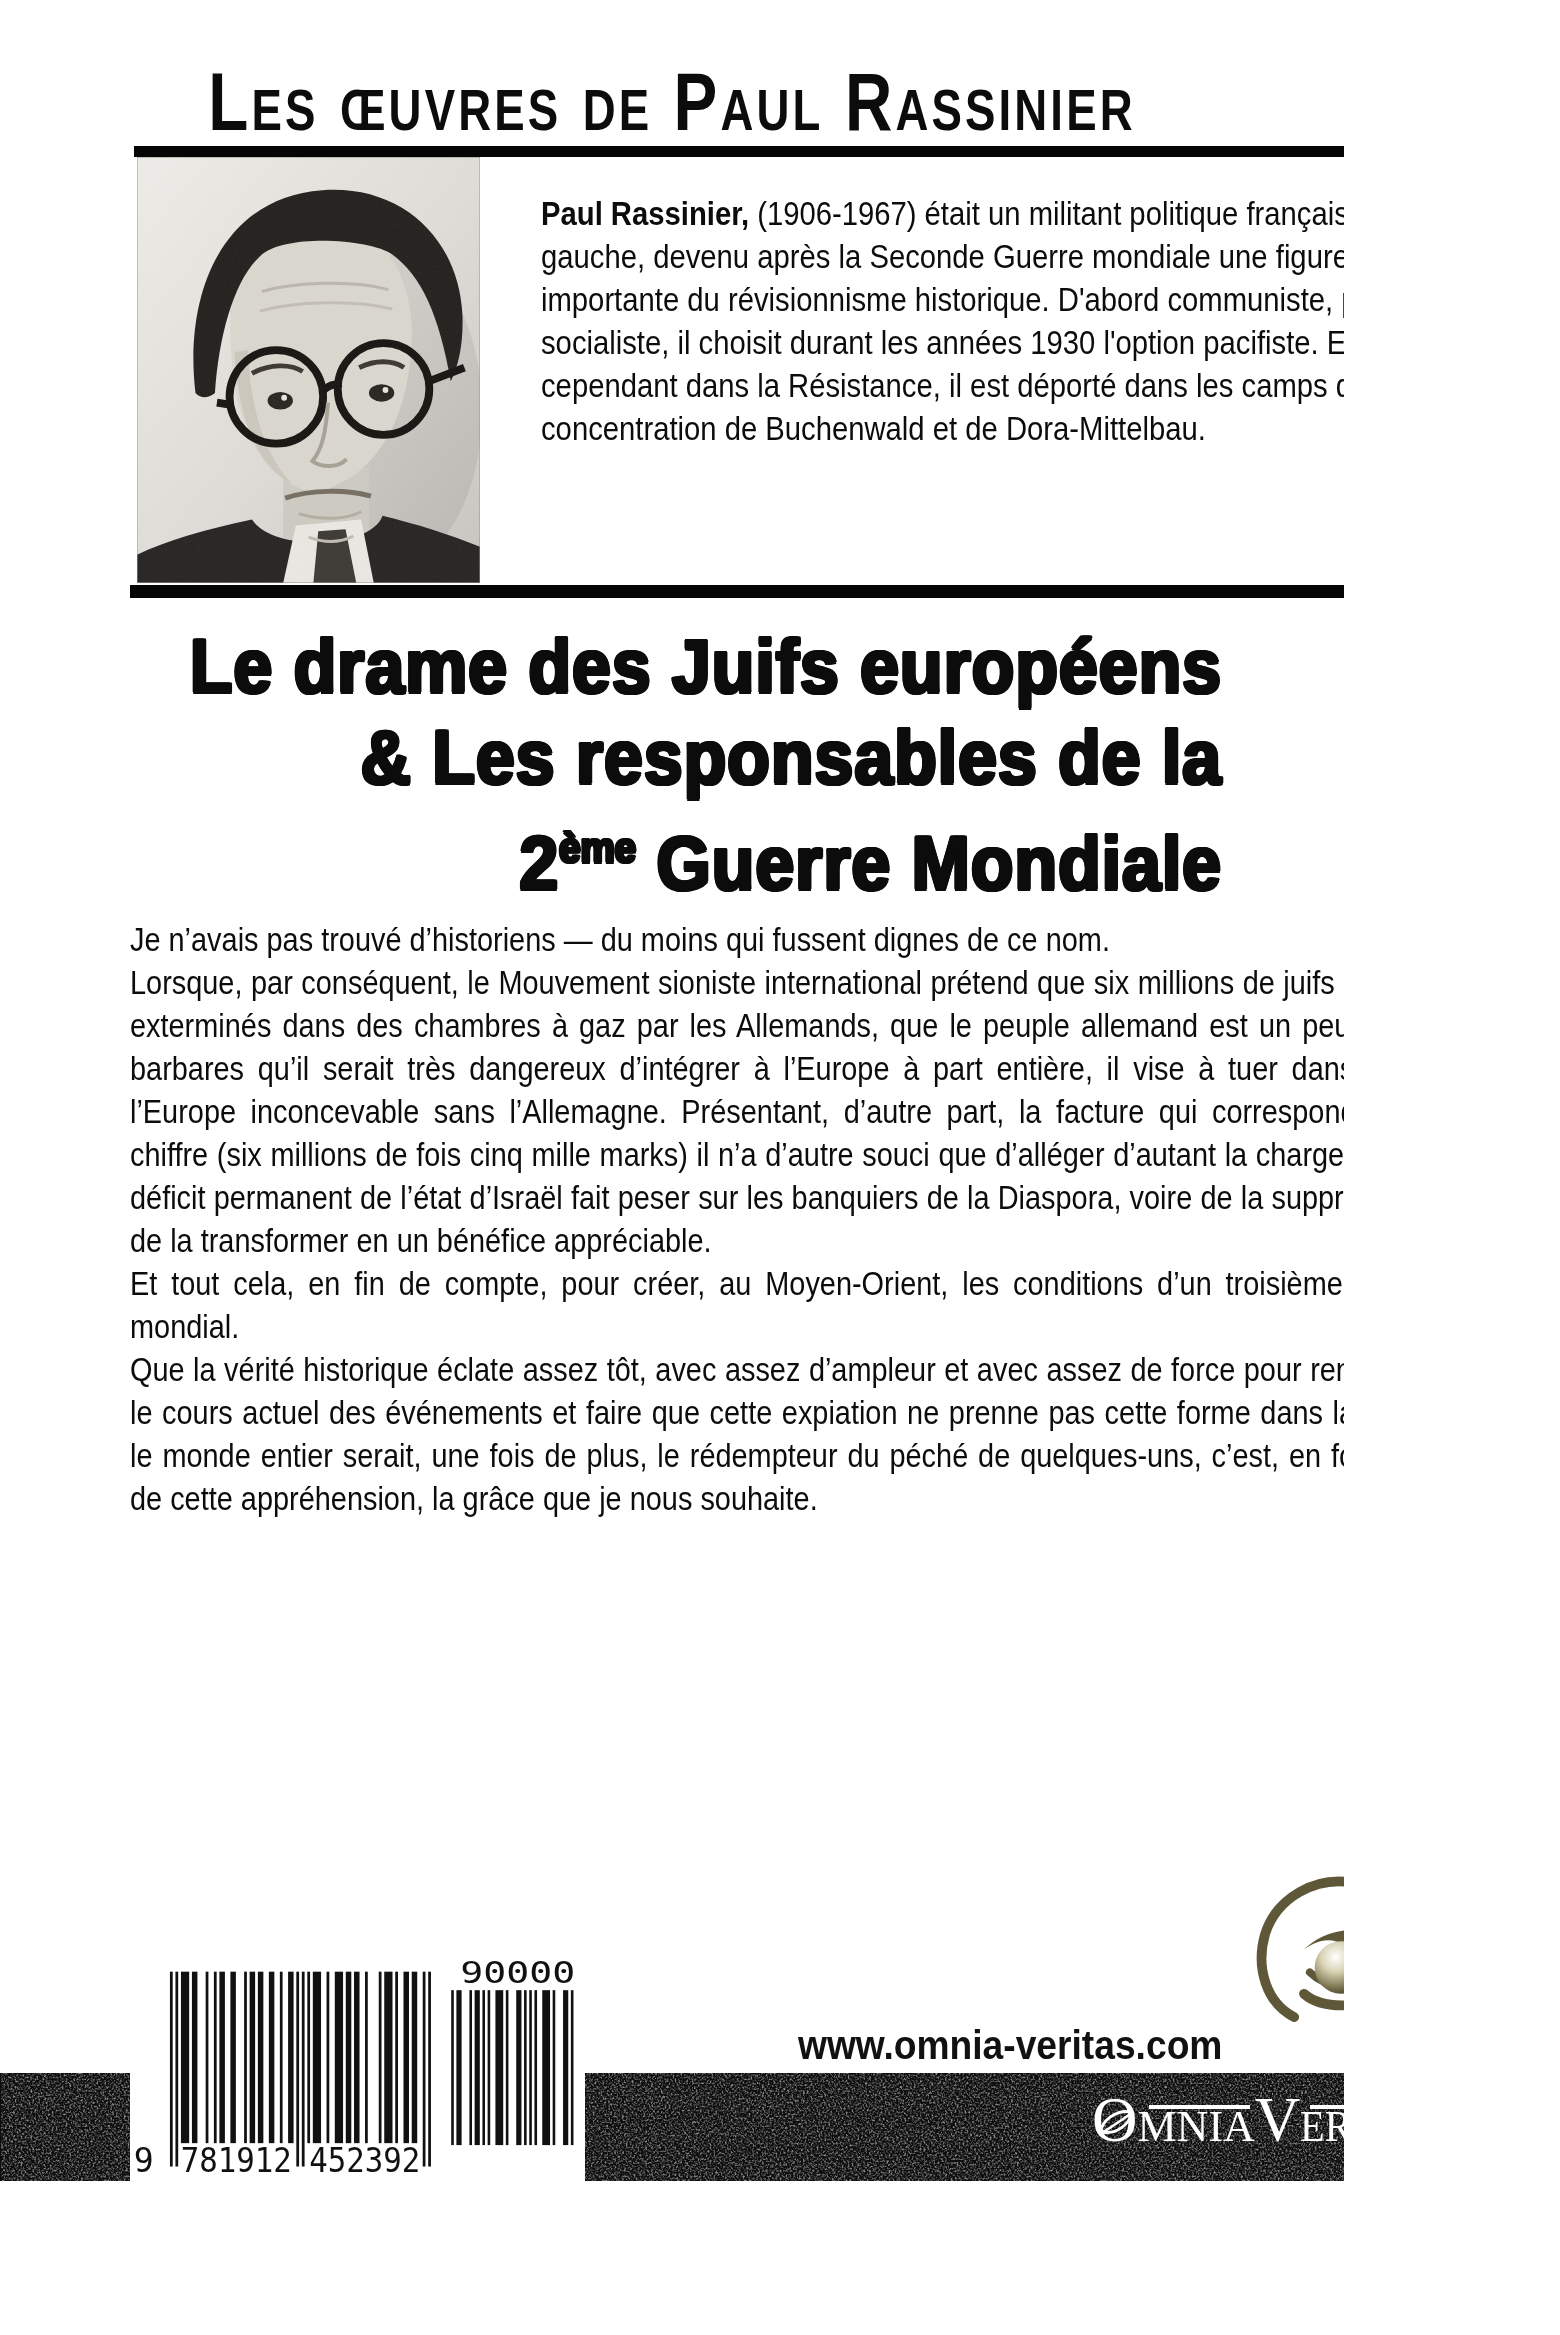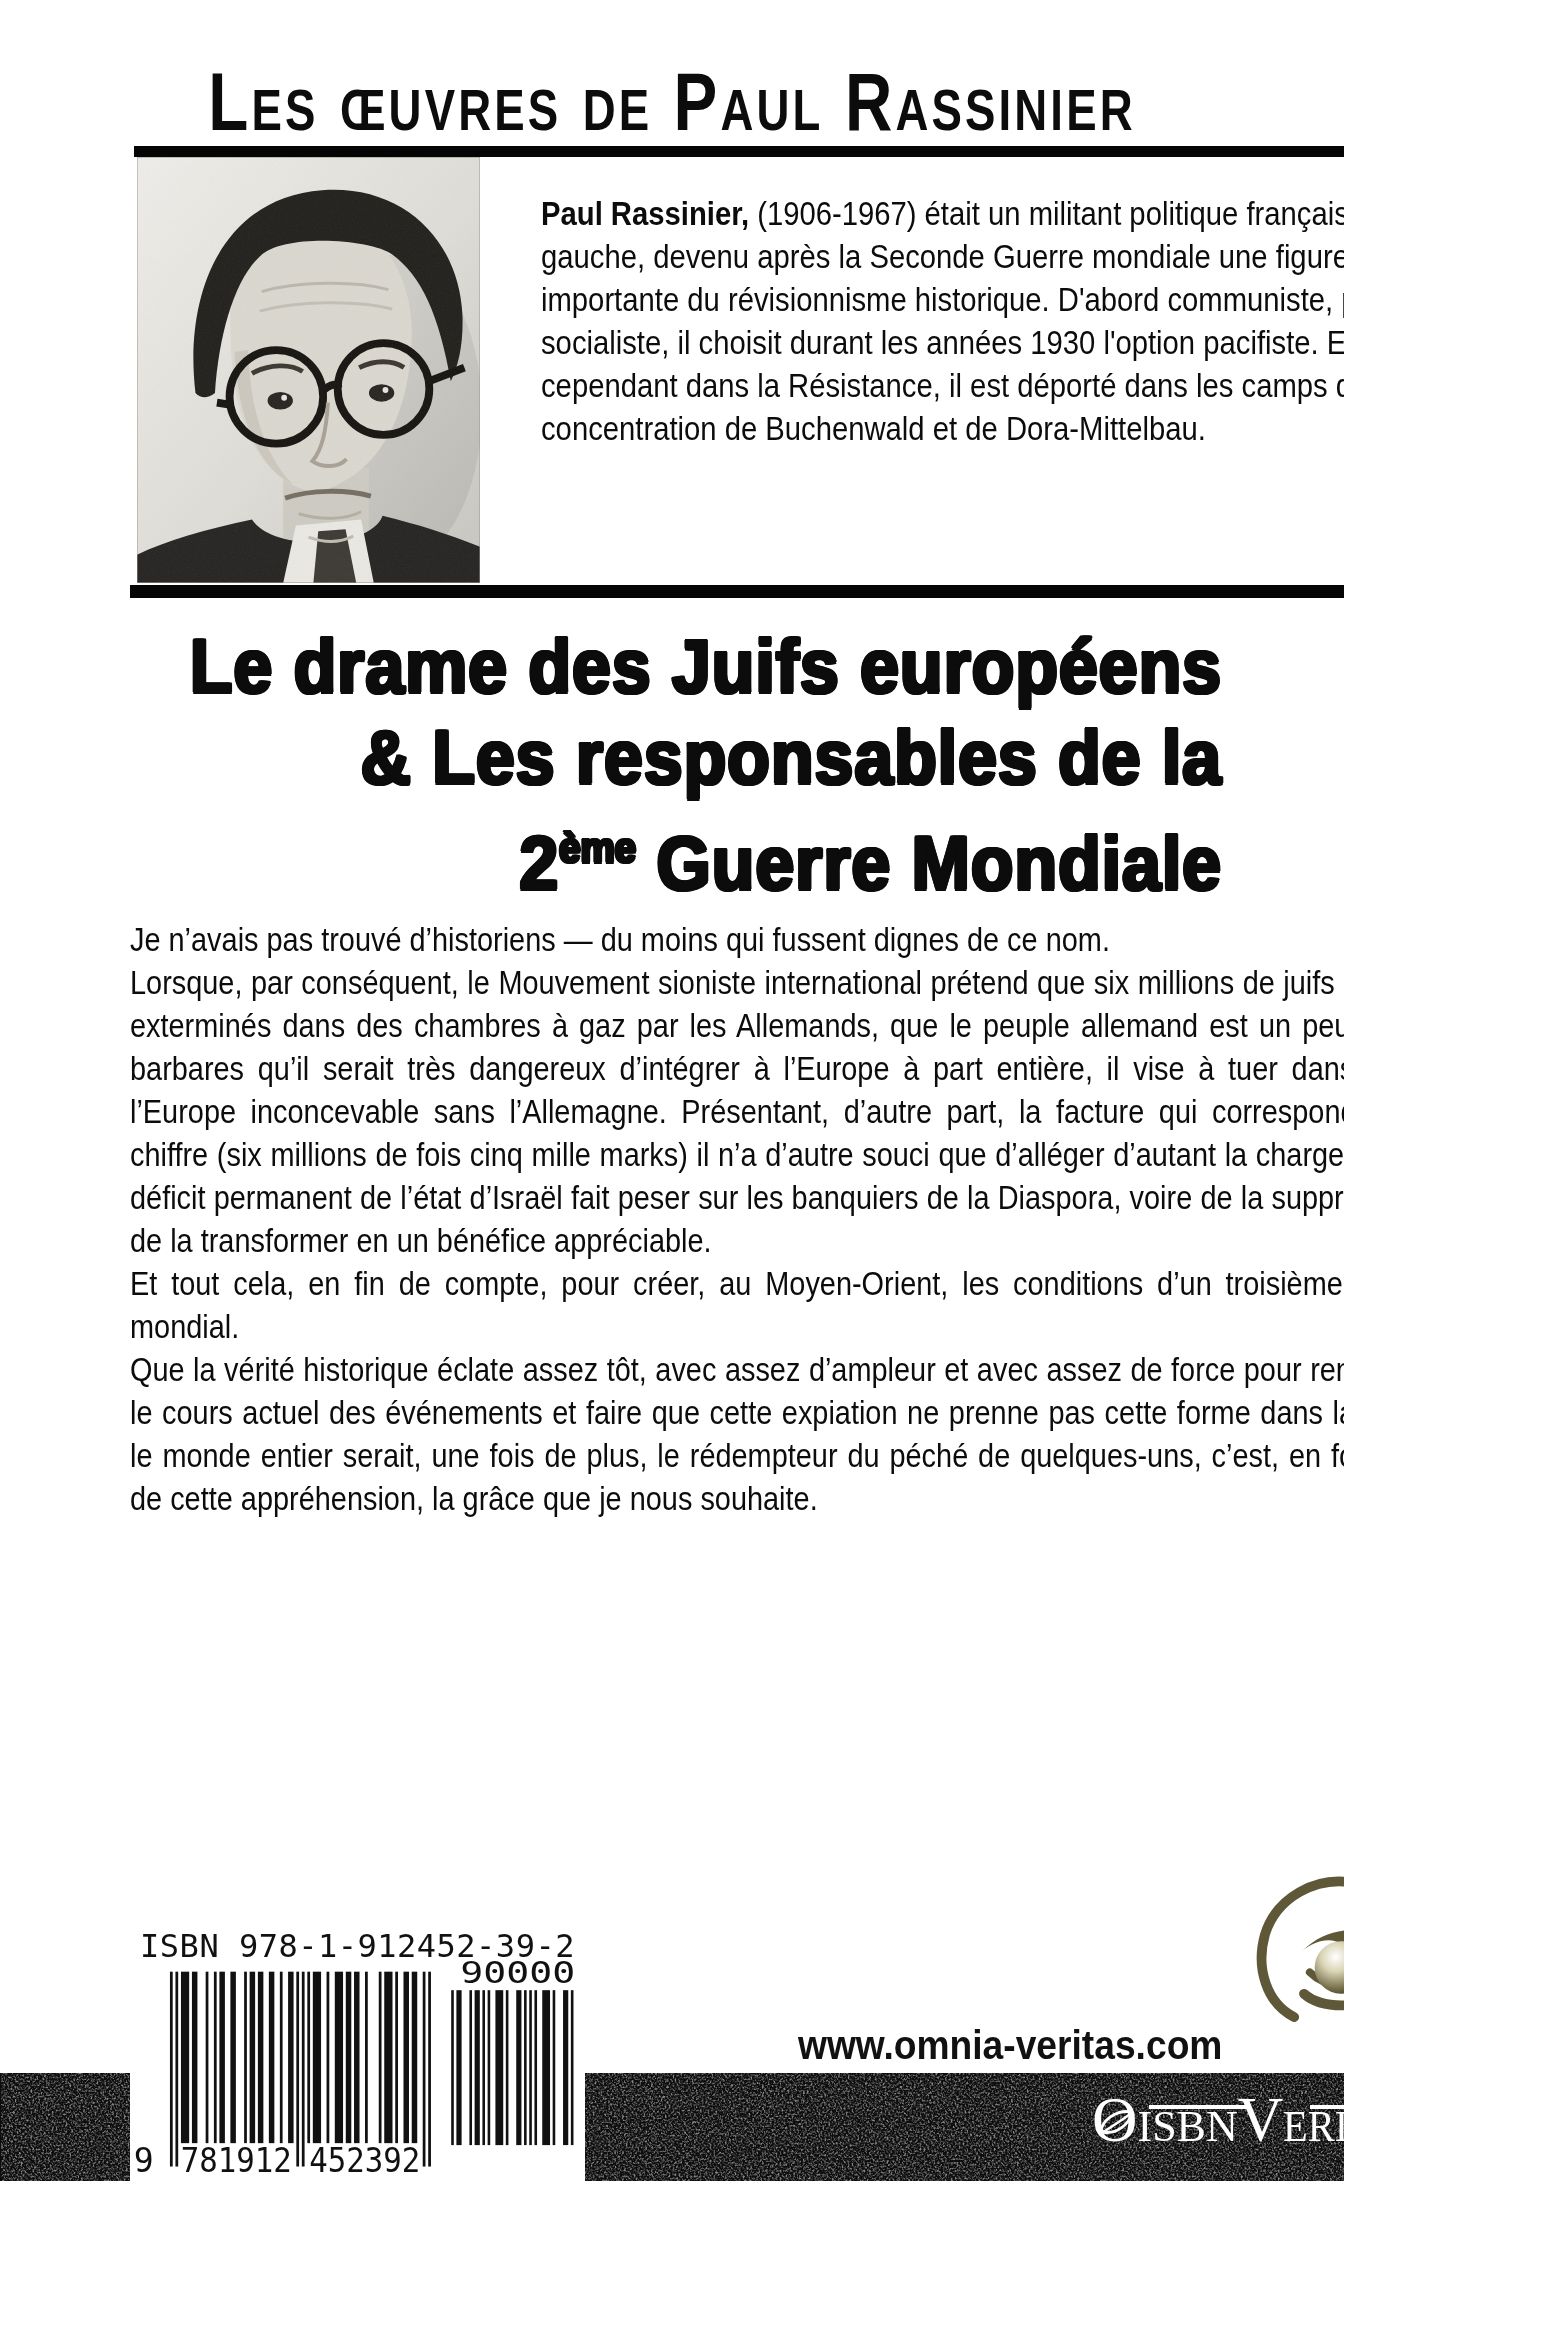--- a/index.html
+++ b/index.html
@@ -232,27 +232,26 @@
         <feColorMatrix type="matrix" values="0 0 0 0 1  0 0 0 0 1  0 0 0 0 1  1.6 1.6 1.6 0 -2.2"></feColorMatrix>
       </filter>
       <rect width="1600" height="111" filter="url(#speck)" opacity="0.5"></rect>
     </svg>
   </div>
 
   <div class="brand">
     <span class="big brand-o"><span>O</span><svg width="39" height="39" viewBox="0 0 40 40">
           <path d="M4 27 C9 13 25 6 36 10 C33 22 20 32 7 30 Z" fill="none" stroke="#ffffff" stroke-width="3"></path>
           <path d="M6 30 C16 24 26 17 36 10" stroke="#ffffff" stroke-width="2.5" fill="none"></path>
-        </svg></span><span class="small">ISBN</span><span class="big">V</span><span class="small squeeze">ERITAS</span>
+        </svg></span><span class="small">MNIA</span><span class="big">V</span><span class="small squeeze">ERITAS</span>
   </div>
   <div class="brand-line" id="brand-line-1"></div>
   <div class="brand-line" id="brand-line-2"></div>
 
   <div class="barcode-box">
-    <div class="isbn-label">ISBN 978-1-912452-39-2</div>
     <svg id="barcode-svg" width="455" height="286" viewBox="0 0 467 293">
       <g id="ean-bars" fill="#111111">
           <rect x="41.00" y="62" width="2.82" height="200"></rect>
           <rect x="46.64" y="62" width="2.82" height="200"></rect>
           <rect x="52.28" y="62" width="8.46" height="176"></rect>
           <rect x="63.56" y="62" width="5.64" height="176"></rect>
           <rect x="77.66" y="62" width="2.82" height="176"></rect>
           <rect x="86.12" y="62" width="2.82" height="176"></rect>
           <rect x="91.76" y="62" width="5.64" height="176"></rect>
           <rect x="103.04" y="62" width="5.64" height="176"></rect>

